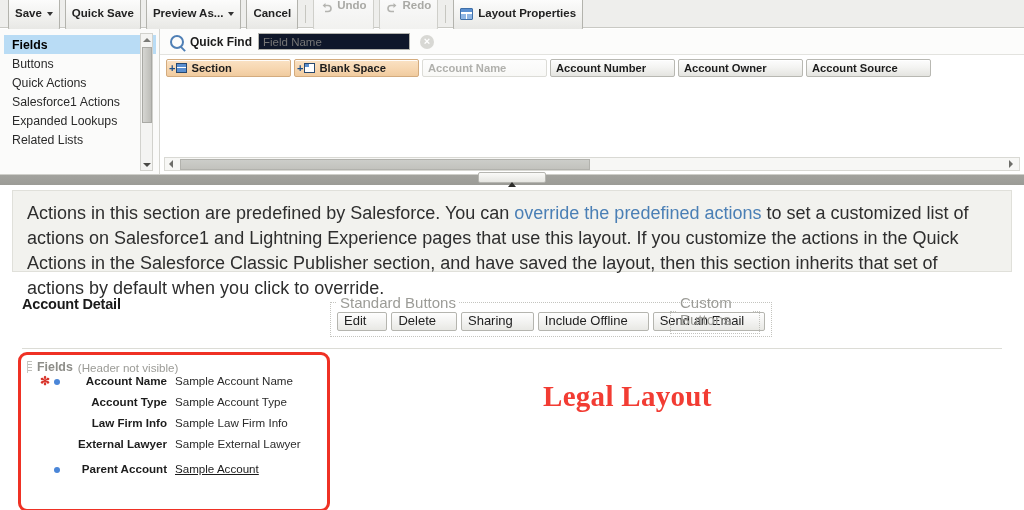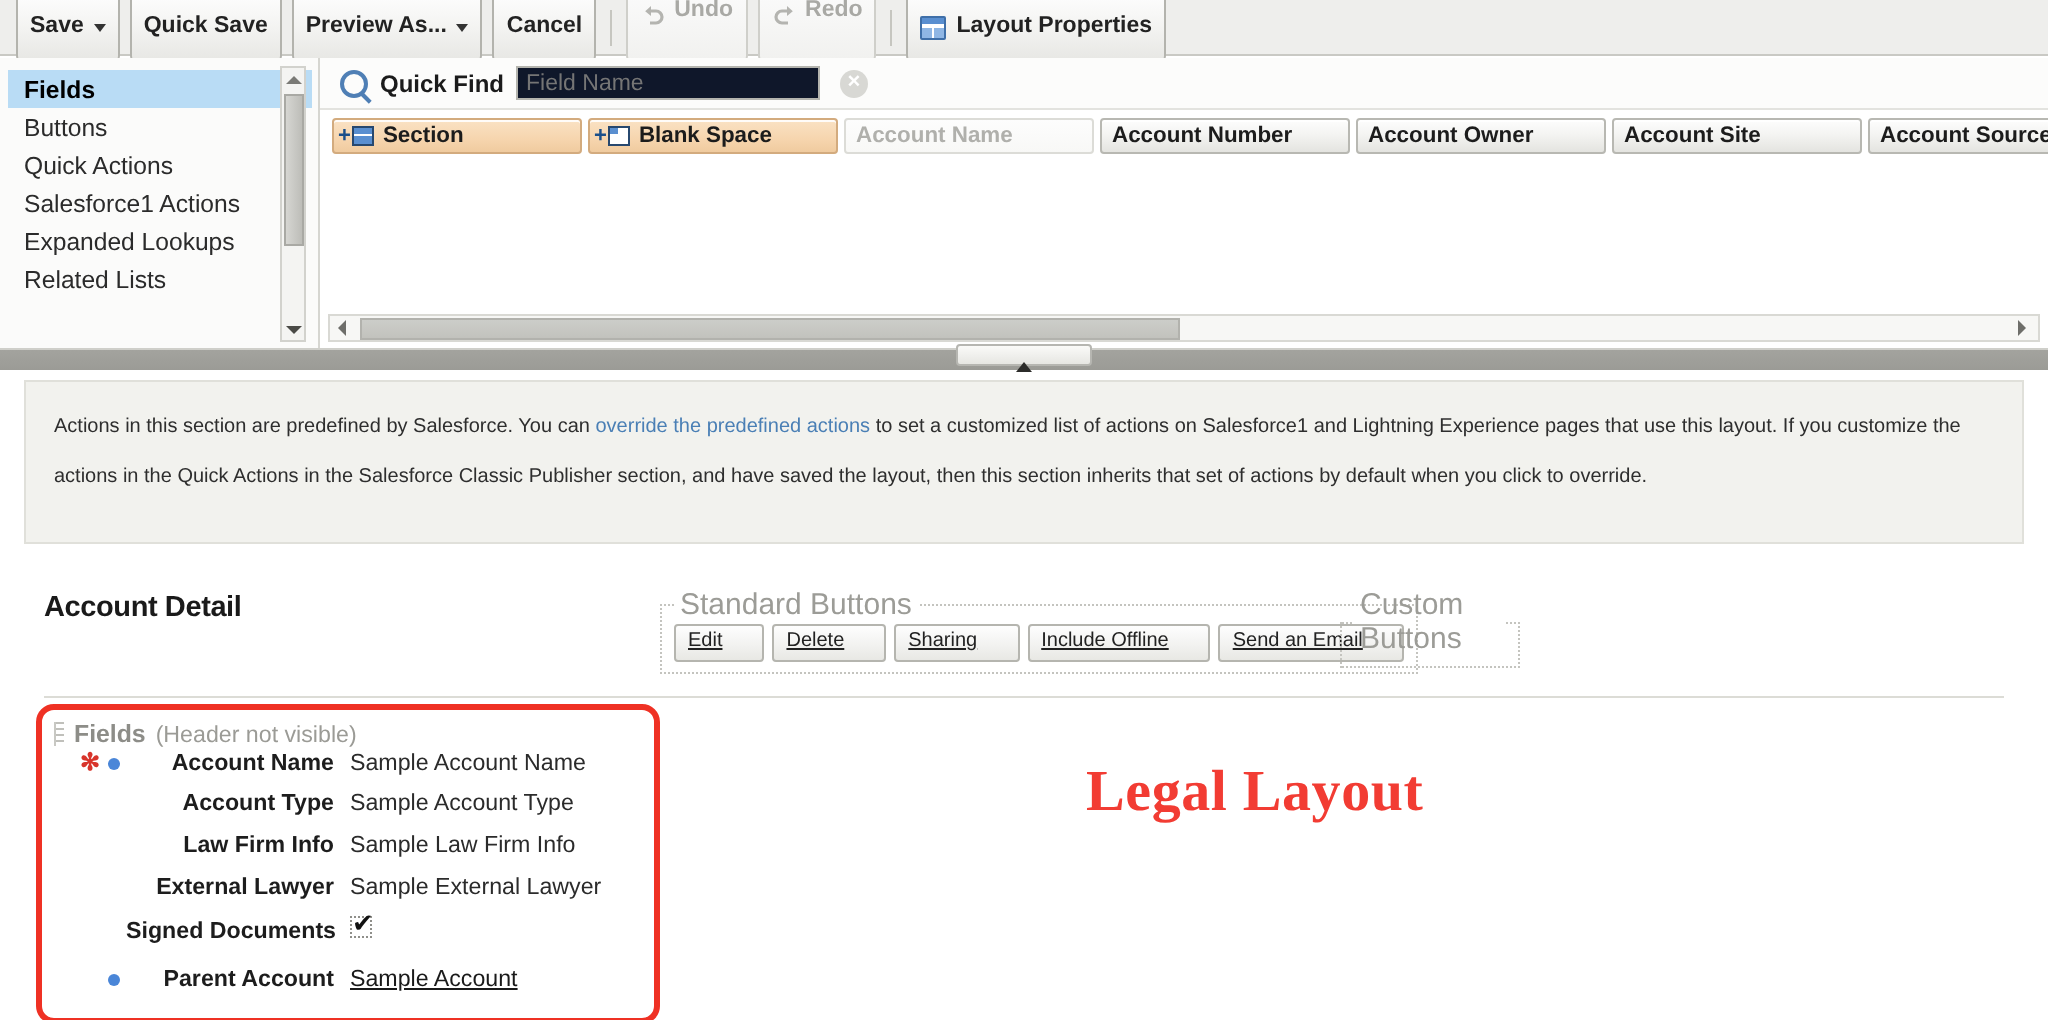--- a/index.html
+++ b/index.html
@@ -303,21 +303,21 @@
     border-left:4px solid transparent;border-right:4px solid transparent;border-bottom:5px solid #2c2c2a;
   }
 
   
   #note-box {
     position: absolute; left: 12px; top: 190px;
     width: 1000px; height: 82px;
     background: #f2f2ee;
     border: 1px solid #e0e0da;
     padding: 10px 14px 0 14px;
-    font-size: 10px;
+    font-size: 18px;
     color: #2e2e2e;
     line-height: 25px;
   }
   #note-box a {
     color: #4a7fb5; text-decoration: none;
   }
 
   
   #detail-header {
     position: absolute; left: 0; top: 288px;
@@ -333,30 +333,29 @@
     border: 1px dotted #c4c4bf;
     padding: 0 6px 5px 6px;
   }
   .btn-fieldset legend {
     font-size: 15px;
     color: #9c9c97;
     padding: 0 3px;
   }
   .btn-row { display: flex; gap: 4px; margin-top: 1px; }
   .std-btn {
-    font-size: 10px;
+    font-size: 13px;
     color: #222;
     padding: 1px 20px 2px 6px;
     border: 1px solid #b5b5af;
     border-radius: 2px;
     background: linear-gradient(to bottom,#fefefe,#f1f1ef 60%,#e8e8e4);
     white-space: nowrap;
     cursor: pointer;
     line-height: 14px;
-    text-decoration: underline;
   }
   #standard-buttons { left: 328px; top: 6px; width: 332px; }
   #custom-buttons { left: 668px; top: 6px; width: 90px; height: 37px; }
 
   #detail-rule {
     position: absolute; left: 22px; top: 348px;
     width: 980px; height: 1px; background: #dcdcd6;
   }
 
   
@@ -533,23 +532,20 @@
         <div class="fchip used">
           <span>Account Name</span>
         </div>
         <div class="fchip">
           <span>Account Number</span>
         </div>
         <div class="fchip">
           <span>Account Owner</span>
         </div>
         <div class="fchip">
-          <span>Account Site</span>
-        </div>
-        <div class="fchip">
           <span>Account Source</span>
         </div>
       </div>
 
     <div id="h-scroll">
       <span class="hs-arrow">
           <span class="tl"></span>
         </span>
       <div id="h-thumb"></div>
       <span class="hs-arrow" style="position:absolute;right:2px;">
@@ -609,25 +605,20 @@
       <div class="frow">
         <div class="marks"></div>
         <div class="flabel">Law Firm Info</div>
         <div class="fvalue">Sample Law Firm Info</div>
       </div>
       <div class="frow">
         <div class="marks"></div>
         <div class="flabel">External Lawyer</div>
         <div class="fvalue">Sample External Lawyer</div>
       </div>
-      <div class="frow">
-        <div class="marks"></div>
-        <div class="flabel">Signed Documents</div>
-        <div class="fvalue"><span class="chk"></span></div>
-      </div>
       <div class="frow" style="margin-top: 4px;">
         <div class="marks"><span class="blue-dot"></span></div>
         <div class="flabel">Parent Account</div>
         <div class="fvalue link">Sample Account</div>
       </div>
     </div>
 </div>
 
 <div id="legal-layout">Legal Layout</div>
 

